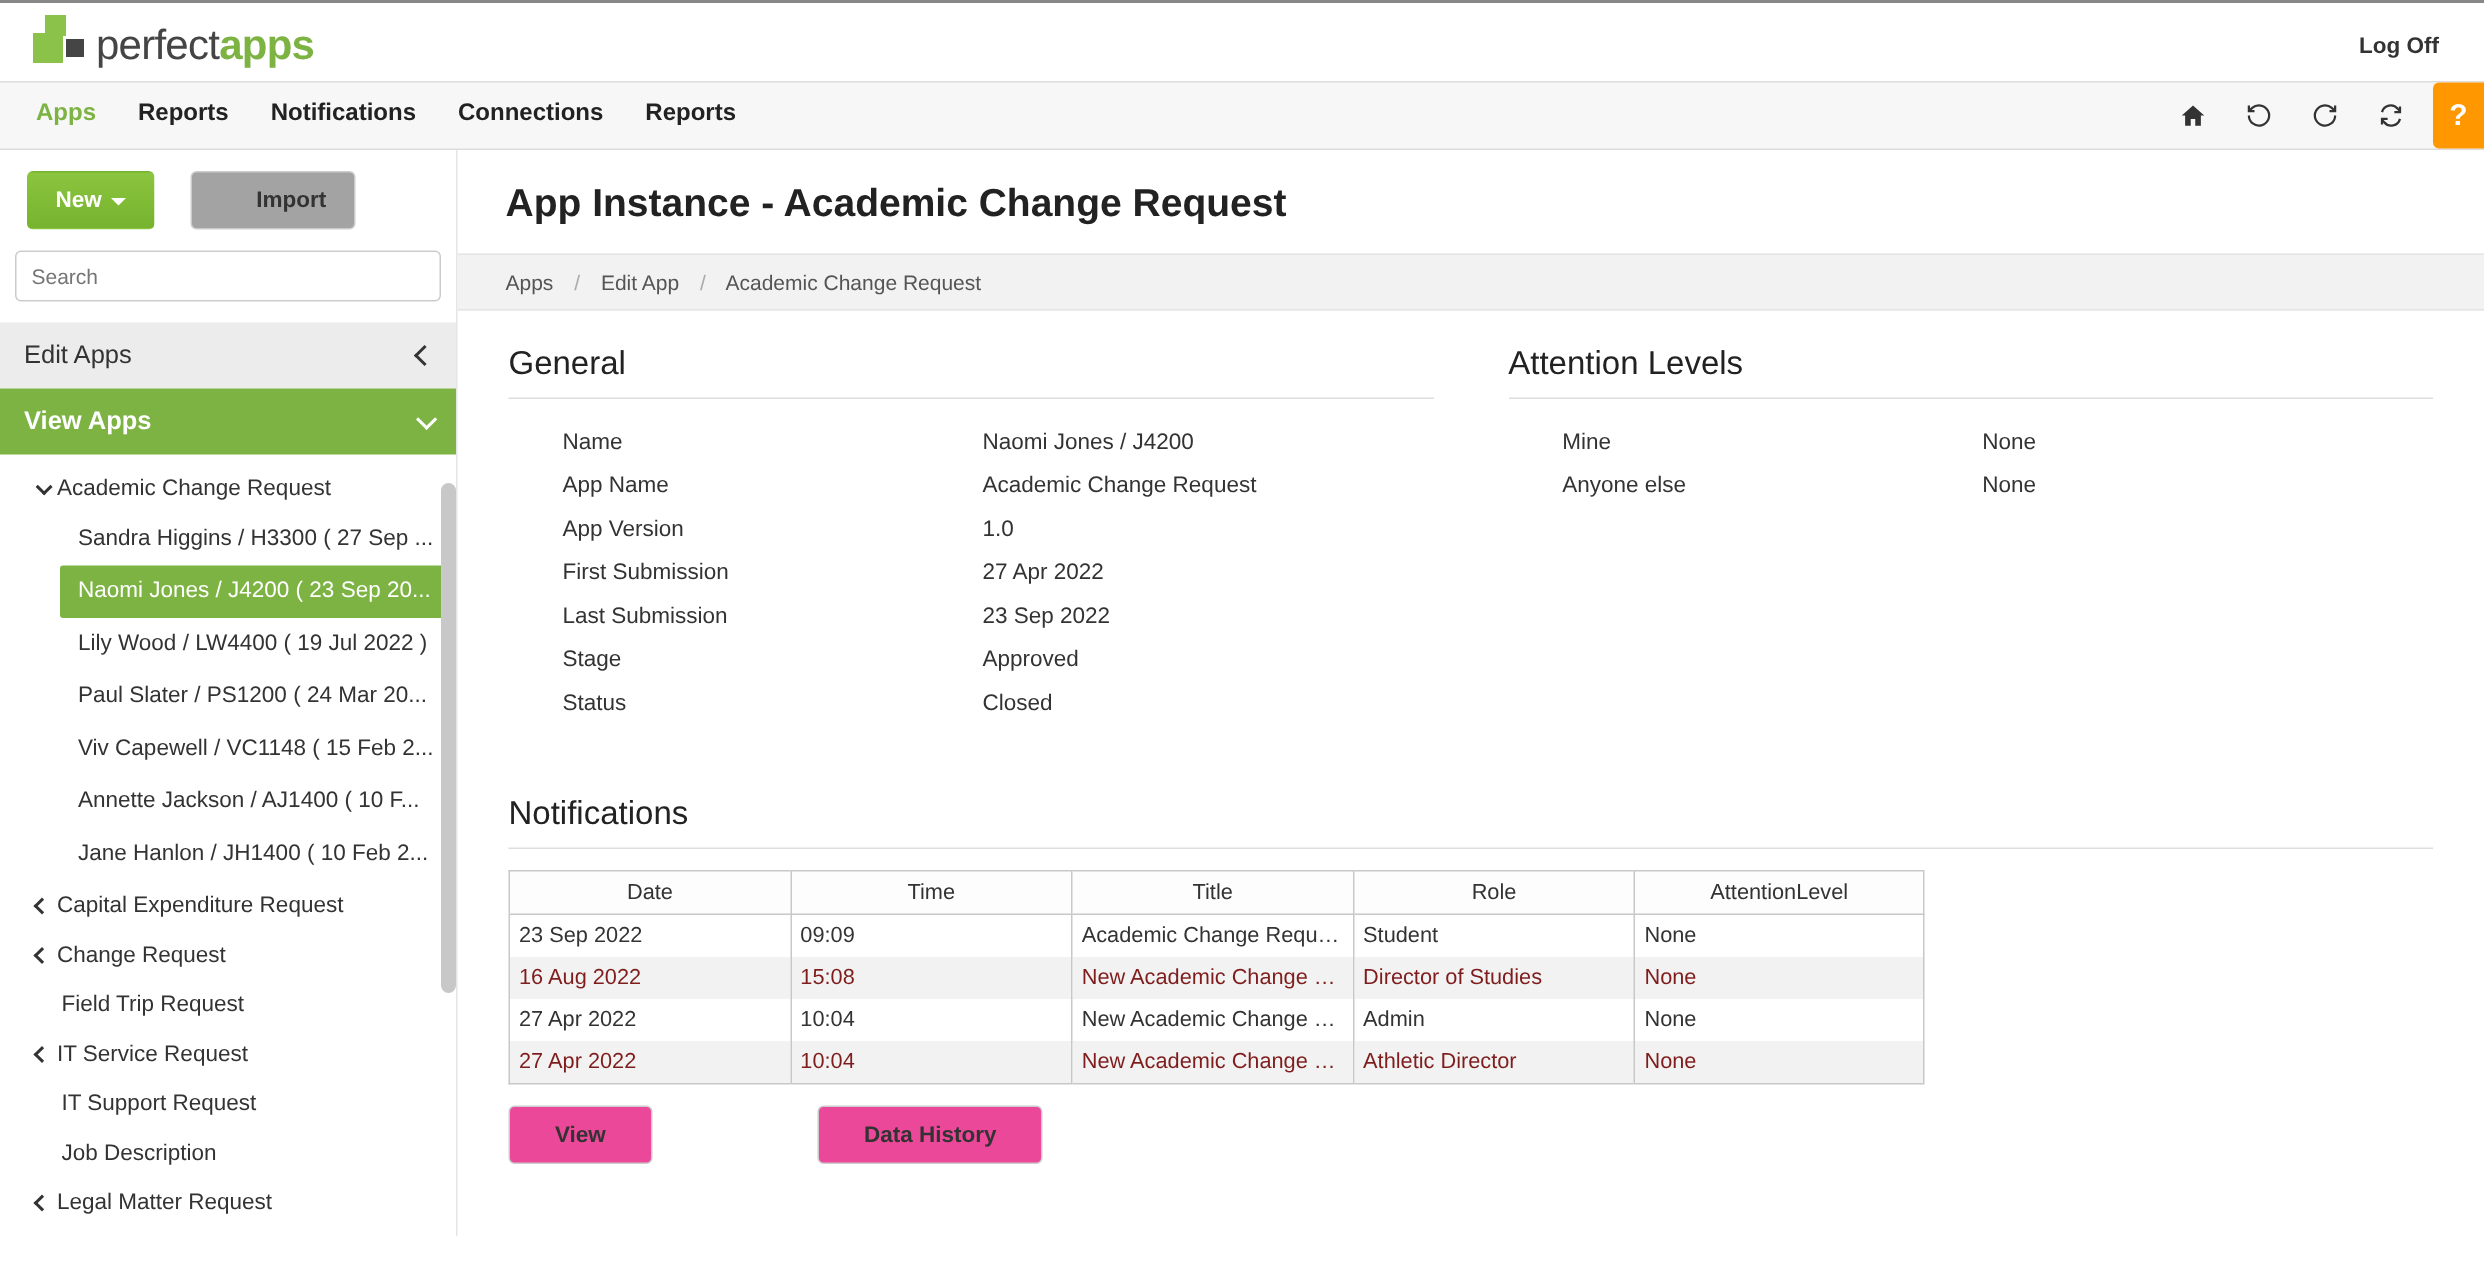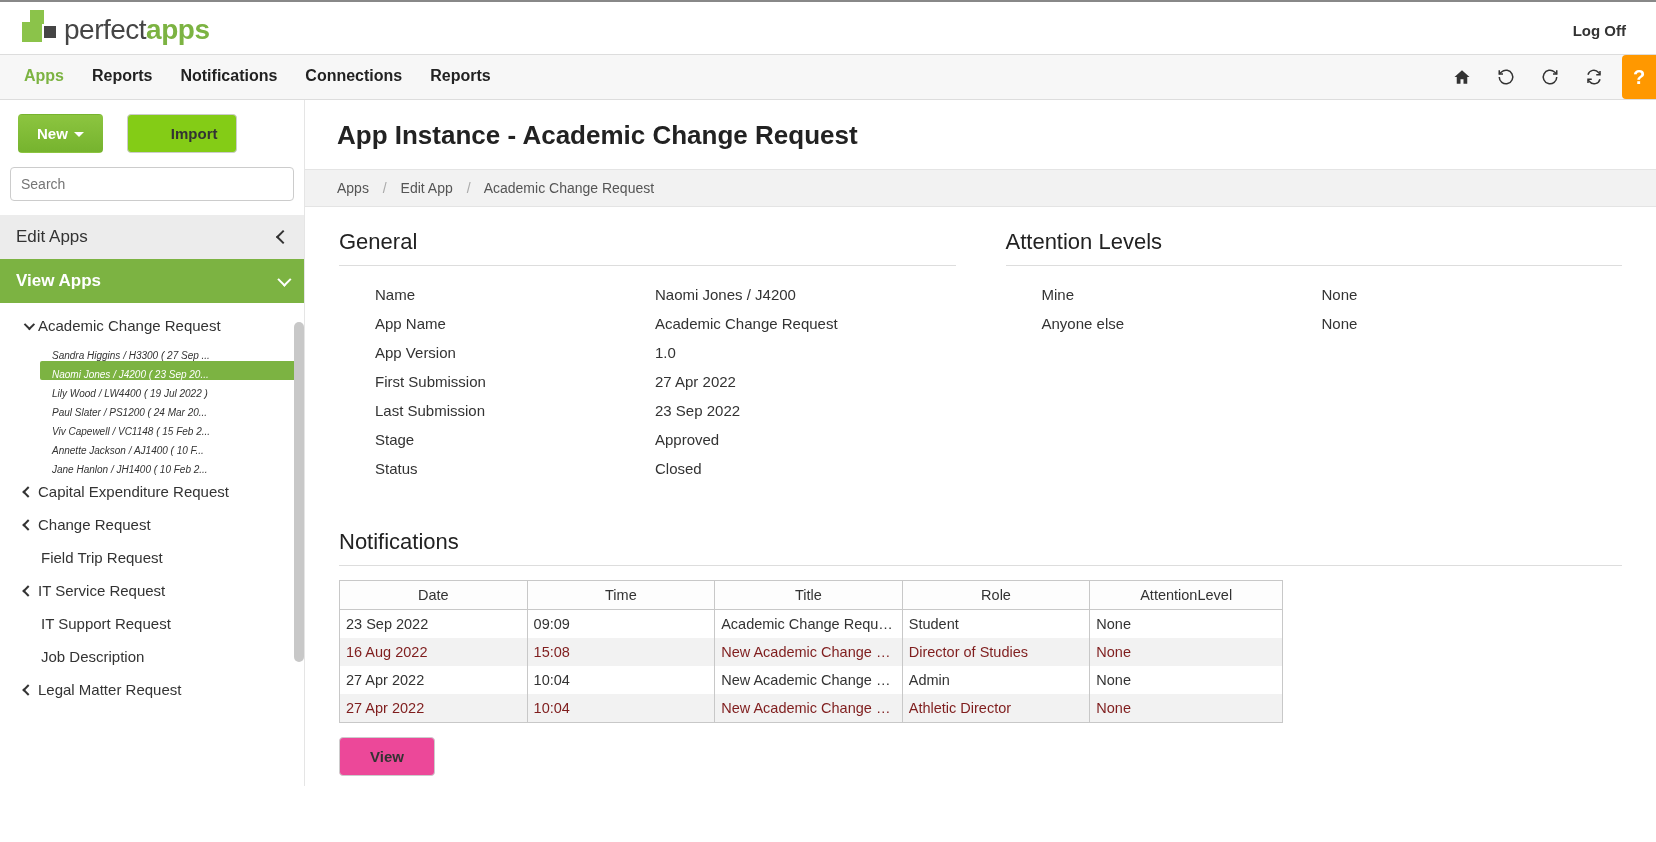--- a/index.html
+++ b/index.html
@@ -68,21 +68,21 @@
   .sb-top { display:flex; gap:24px; padding:14px 18px 14px 18px; }
   .btn {
     border-radius:4px; padding:10px 18px; font-weight:700; cursor:pointer;
     border:1px solid transparent; font-size:15px;
   }
   .btn-green {
     background: linear-gradient(#8cc540,#76b32e); color:#fff;
     display:flex; align-items:center; gap:6px;
   }
   .caret-down::after { content:""; display:inline-block; border:5px solid transparent; border-top-color:#fff; transform:translateY(3px); }
-  .btn-default { background:#84cc16; border-color:#ccc; color:#333;padding-left:43px;}
+  .btn-default { background:#a3a3a3; border-color:#ccc; color:#333;padding-left:43px;}
   .sb-search { padding:0 10px 14px 10px;}
   .sb-search input {
     width:100%; padding:8px 10px; border:1px solid #ccc; border-radius:4px;
     font-size:14px;
   }
   .sb-section-header {
     display:flex; justify-content:space-between; align-items:center;
     padding:12px 16px; font-size:17px; font-weight:500;
     background:#ececec; cursor:pointer;
   }
@@ -92,21 +92,21 @@
   .chevron { display:inline-block; width:10px; height:10px; border-right:2px solid currentColor; border-bottom:2px solid currentColor; }
   .chevron.left { transform: rotate(135deg); }
   .chevron.down-open { transform: rotate(45deg) translateY(-2px); }
   .sb-tree { padding: 6px 0 6px 0; font-size:15px;}
   .tree-row {
     display:flex; align-items:center; gap:6px;
     padding:8px 10px 8px 24px; cursor:pointer;
     white-space:nowrap; overflow:hidden; text-overflow:ellipsis;
   }
   .tree-row .chevron { flex:none; width:8px; height:8px;}
-  .tree-sub { padding:8px 10px 0 52px; cursor:pointer; white-space:nowrap; overflow:hidden; text-overflow:ellipsis; font-size:10px;font-style:italic;}
+  .tree-sub { padding:8px 10px 10px 52px; cursor:pointer; white-space:nowrap; overflow:hidden; text-overflow:ellipsis; font-size:15px;}
   .tree-sub.selected { background:#7cb342; color:#fff; border-radius:2px; margin:0 6px 0 40px; padding-left:12px;}
   .tree-row.noicon { padding-left:41px; }
   .main { flex:1; min-width:0; }
   .page-title { font-size:26px; font-weight:700; padding:20px 32px 18px 32px; color:#222;}
   .breadcrumb {
     background:#f2f2f2; border-top:1px solid #e4e4e4; border-bottom:1px solid #e4e4e4;
     padding:10px 32px; font-size:14px; color:#555;
   }
   .breadcrumb .bc-sep { color:#aaa; padding:0 10px;}
   .breadcrumb .bc-link { color:#555; cursor:pointer;}
@@ -356,17 +356,18 @@
                 <td>27 Apr 2022</td>
                 <td>10:04</td>
                 <td>New Academic Change Request</td>
                 <td>Athletic Director</td>
                 <td>None</td>
               </tr>
             </tbody>
         </table>
         <div class="below-table">
           <div class="btn-outline">View</div>
+          <div class="btn-outline">Data History</div>
         </div>
       </div>
     </div>
   </div>
 </div>
 
 </body></html>

